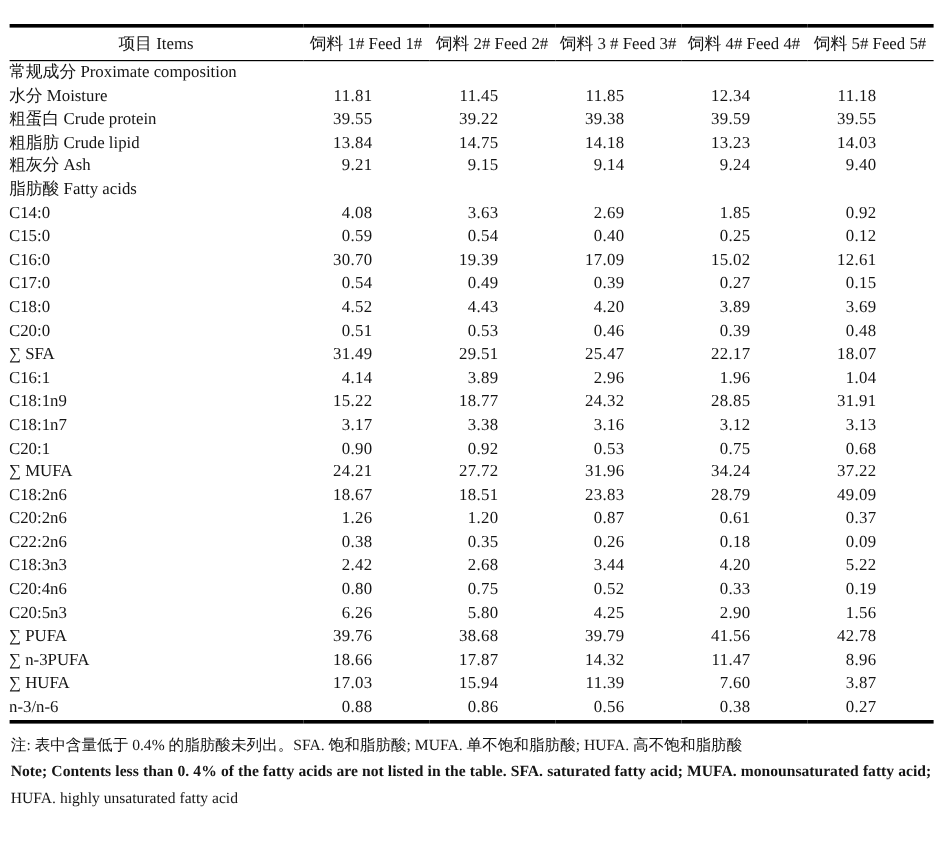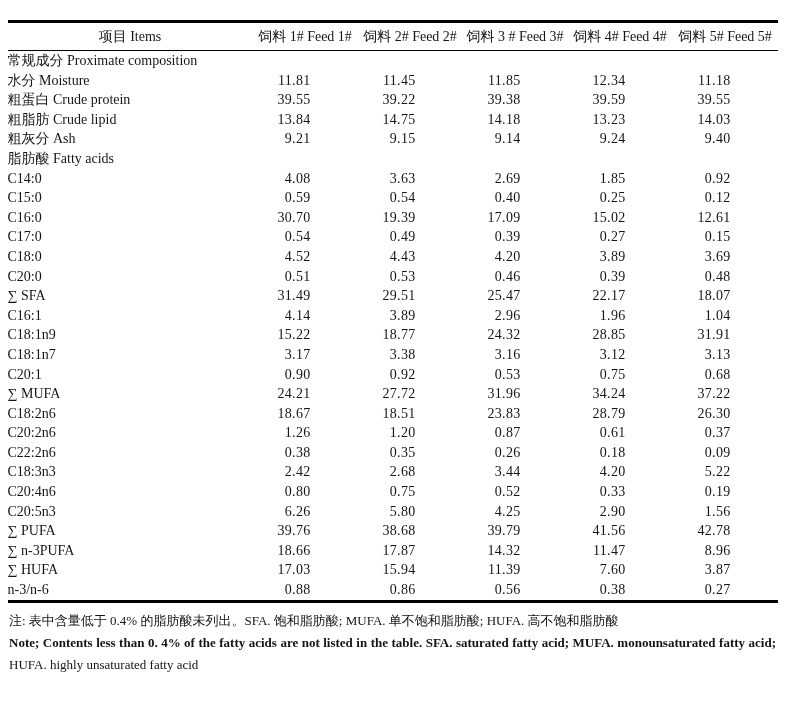--- a/index.html
+++ b/index.html
@@ -232,21 +232,21 @@
           <td class="val">31.96</td>
           <td class="val">34.24</td>
           <td class="val">37.22</td>
         </tr>
         <tr>
           <td class="label">C18:2n6</td>
           <td class="val">18.67</td>
           <td class="val">18.51</td>
           <td class="val">23.83</td>
           <td class="val">28.79</td>
-          <td class="val">26.30</td>
+          <td class="val">49.09</td>
         </tr>
         <tr>
           <td class="label">C20:2n6</td>
           <td class="val">1.26</td>
           <td class="val">1.20</td>
           <td class="val">0.87</td>
           <td class="val">0.61</td>
           <td class="val">0.37</td>
         </tr>
         <tr>

